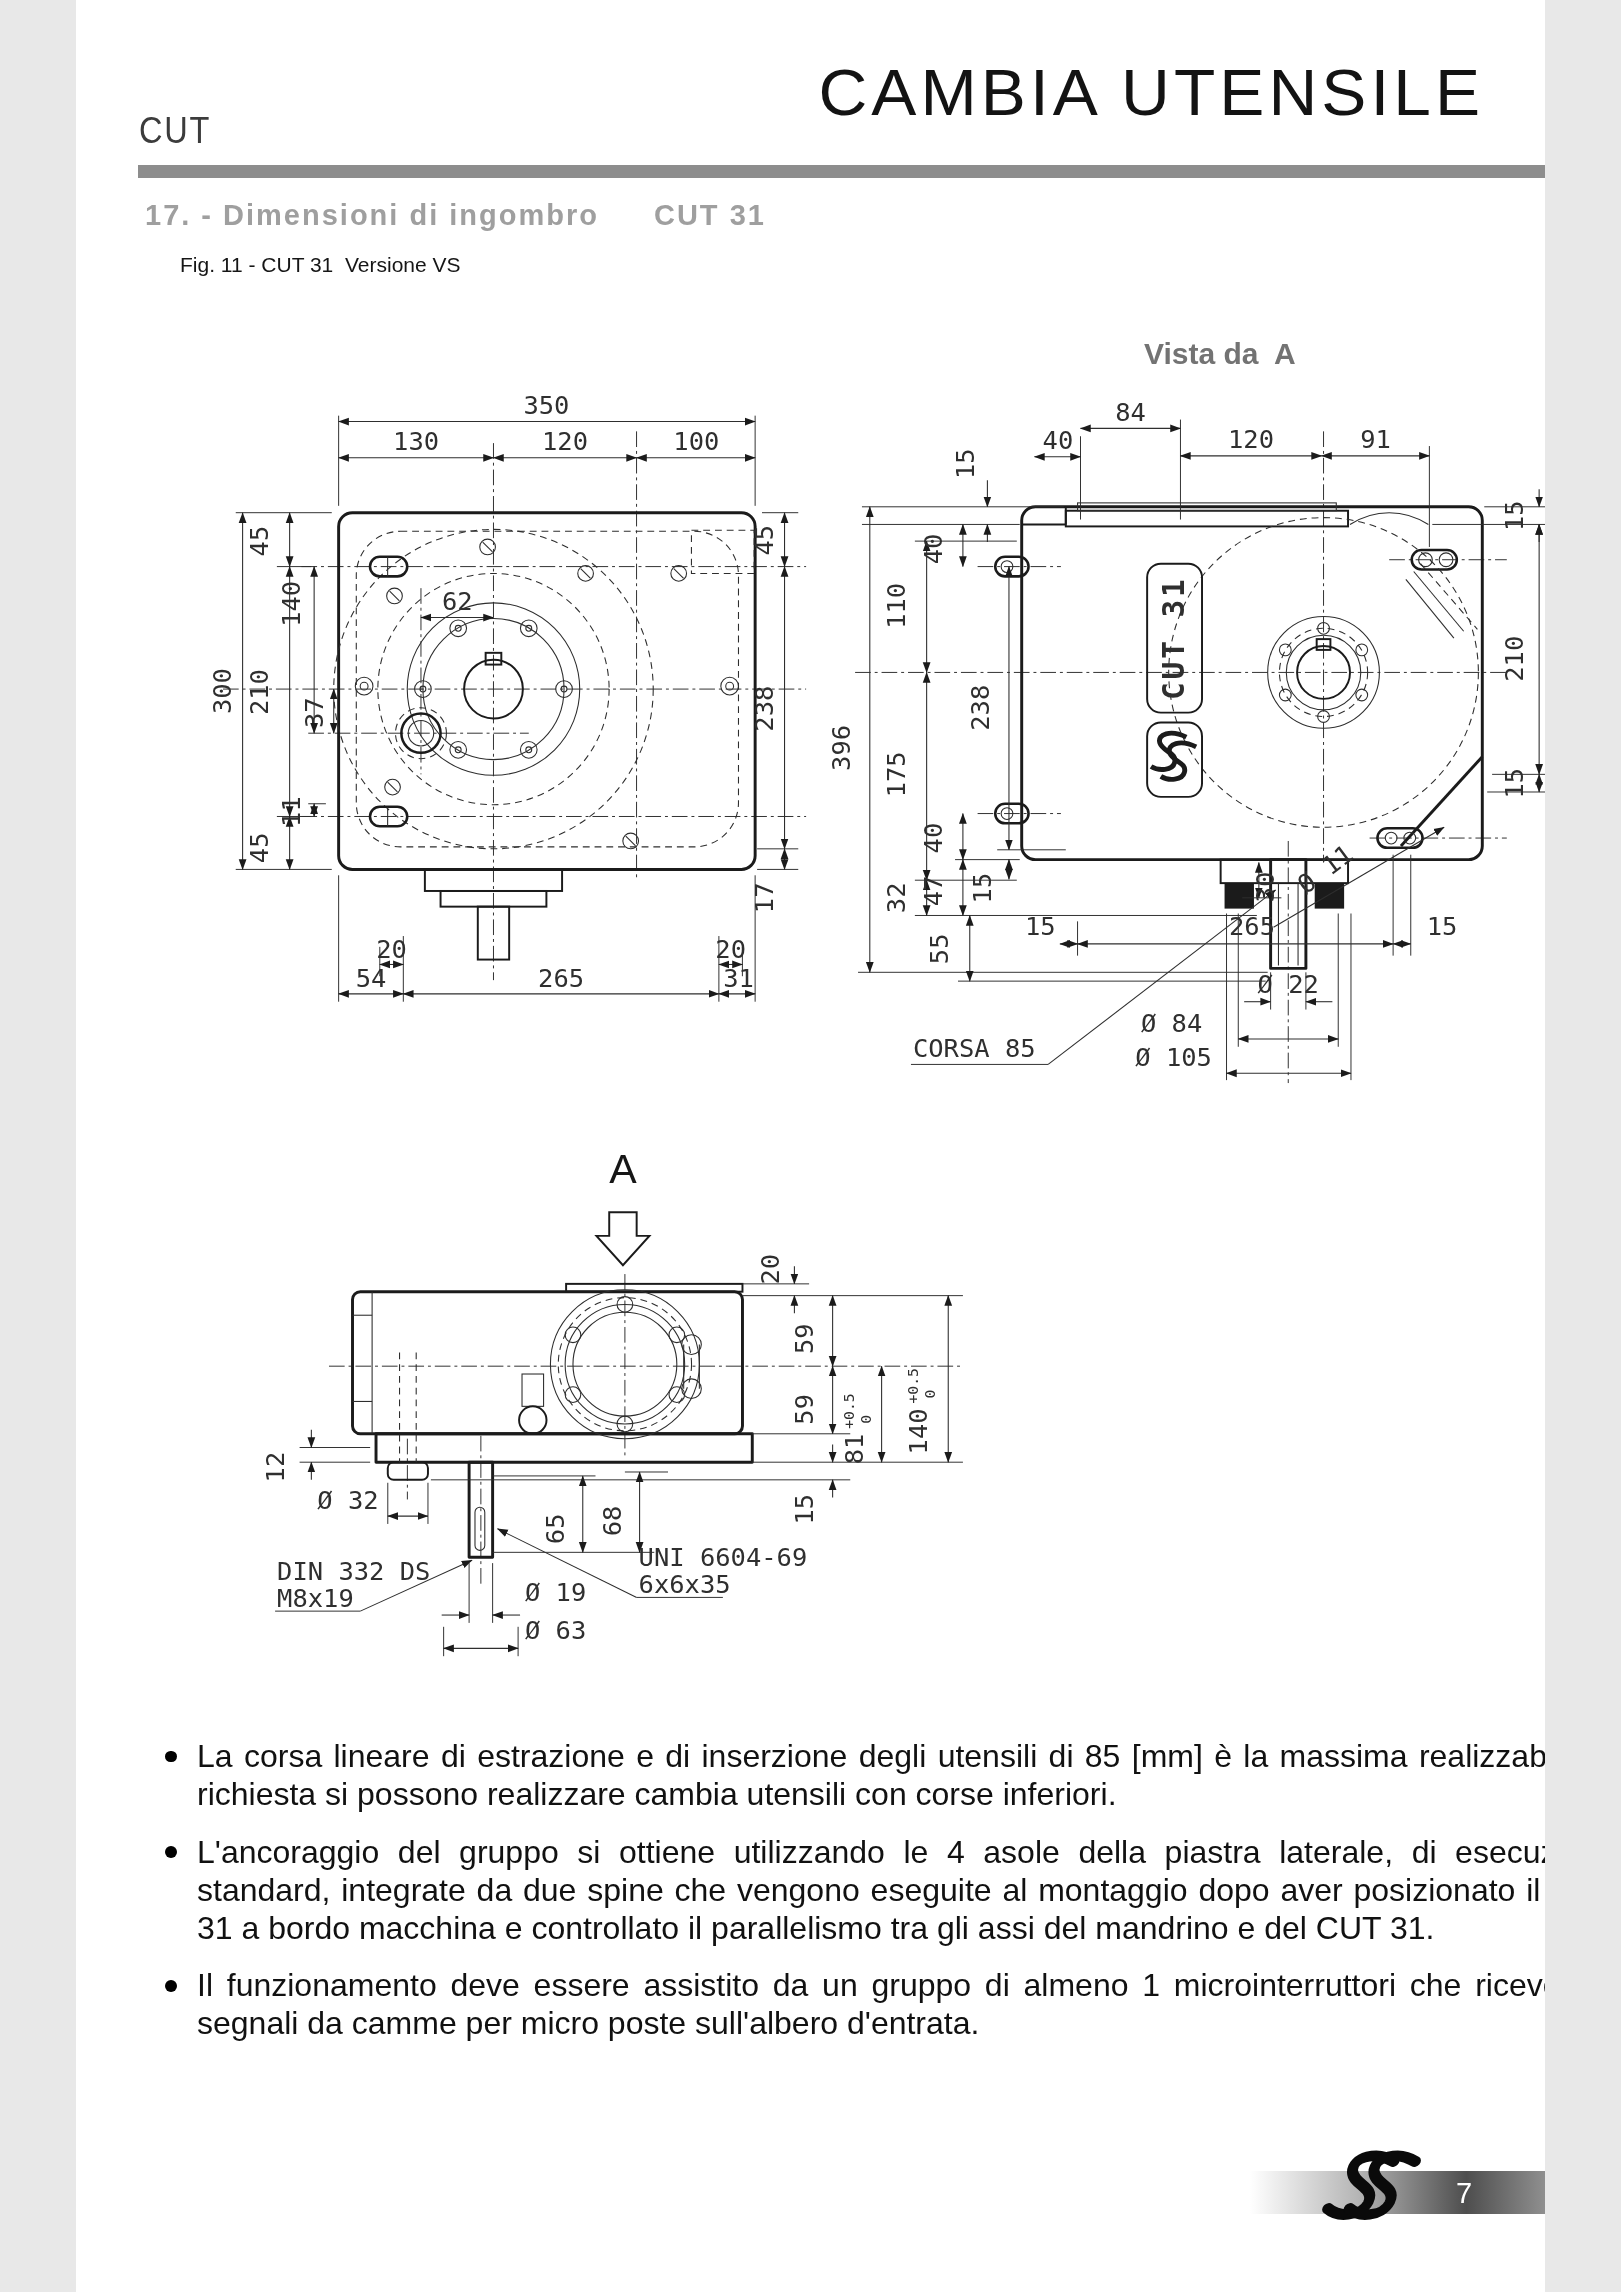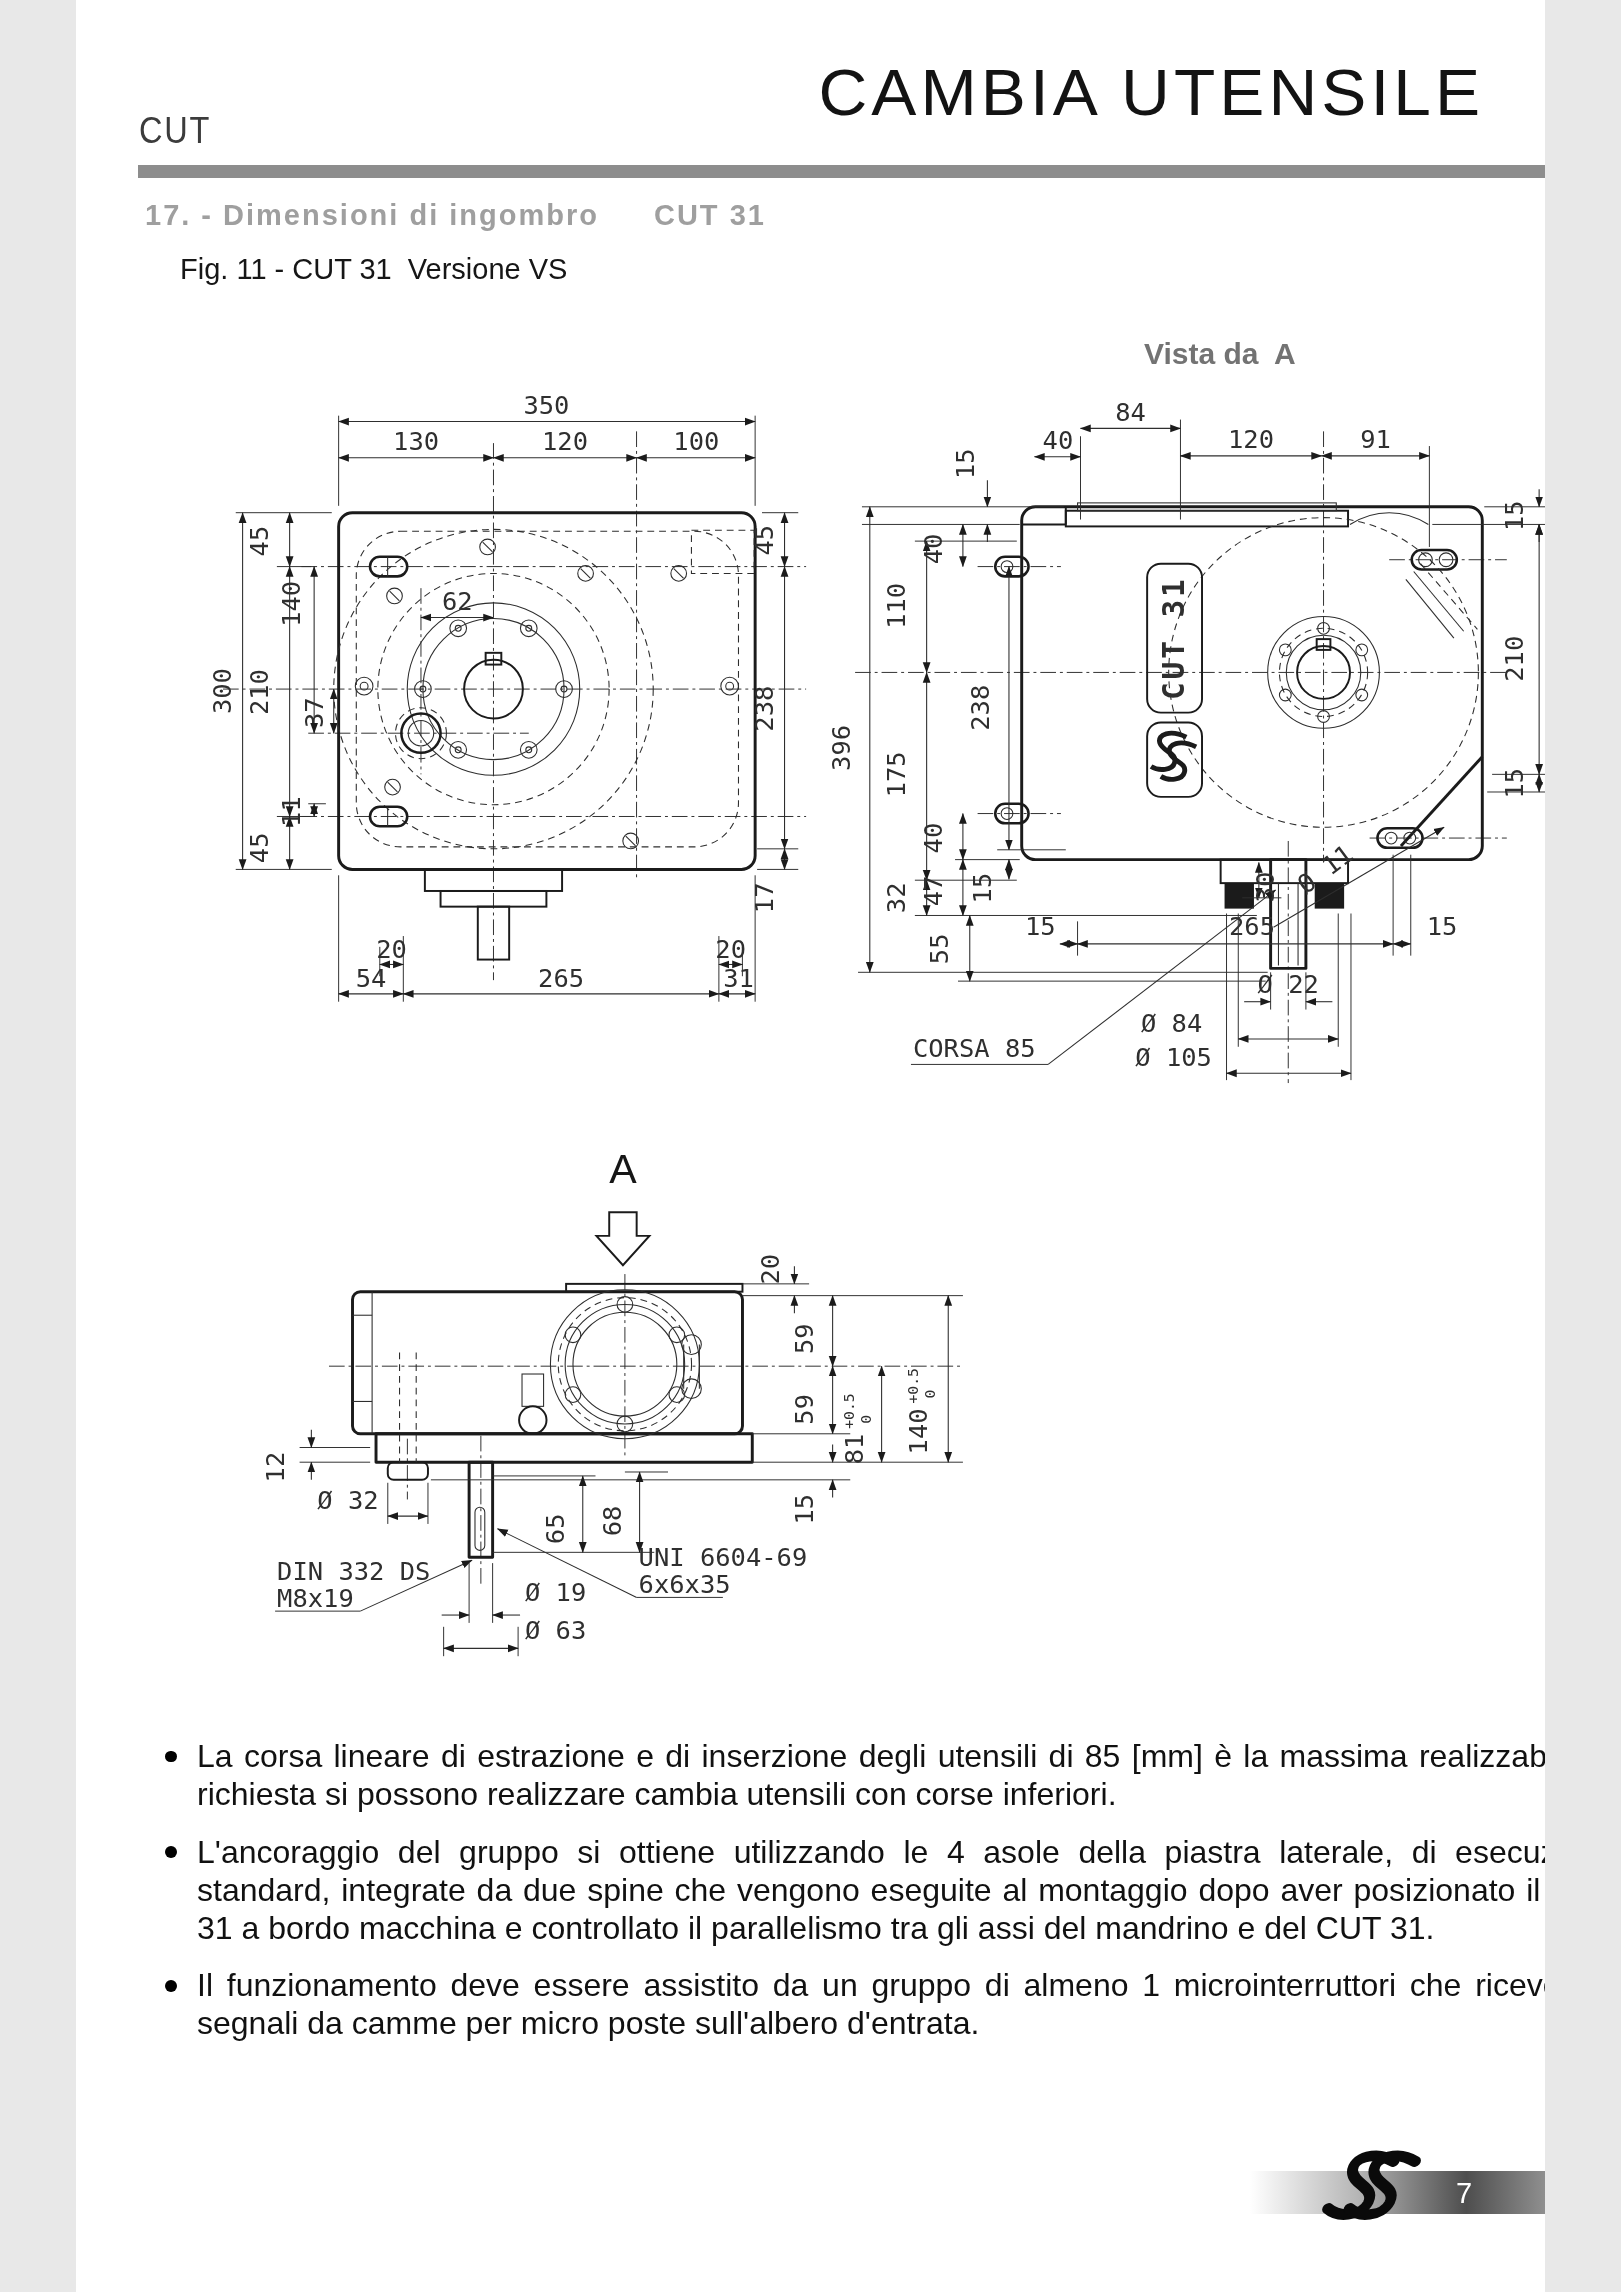--- a/index.html
+++ b/index.html
@@ -11,21 +11,21 @@
   }
   
   .cut-label { position:absolute; left:63px; top:110px; font-size:37px; color:#3c3c3c;
                letter-spacing:2px; transform:scaleX(.88); transform-origin:left top; }
   .main-title { position:absolute; right:61px; top:55px; font-size:65px; color:#131313;
                 letter-spacing:3.9px; transform:scaleX(1.04); transform-origin:right top; white-space:pre; }
   .header-bar { position:absolute; left:62px; top:165px; width:1499px; height:12.7px; background:#8d8d8d; }
   .section-heading { position:absolute; left:63px; top:199px; font-size:29px; font-weight:bold;
                      color:#9f9f9f; letter-spacing:2px;margin-left:6px; }
   .section-heading .model { margin-left:55px; }
-  .fig-caption { position:absolute; left:104px; top:253px; font-size:29px; color:#161616; white-space:pre; }
+  .fig-caption { position:absolute; left:104px; top:253px; font-size:21px; color:#161616; white-space:pre; }
   .vista-title { position:absolute; left:1068px; top:337px; font-size:30px; color:#737373; white-space:pre;font-weight:bold; }
   
   svg.drawing { position:absolute; }
   .thick  { stroke:#1b1b1b; stroke-width:3;   fill:none; stroke-linejoin:round; }
   .thick2 { stroke:#1b1b1b; stroke-width:2.6; fill:none; stroke-linejoin:round; }
   .med    { stroke:#1b1b1b; stroke-width:2;   fill:none; }
   .thin   { stroke:#2e2e2e; stroke-width:1.1; fill:none; }
   .ext    { stroke:#2e2e2e; stroke-width:1;   fill:none; }
   .cl     { stroke:#2e2e2e; stroke-width:1;   fill:none; stroke-dasharray:16 4 3 4; }
   .hid    { stroke:#2e2e2e; stroke-width:1.1; fill:none; stroke-dasharray:7 5; }

